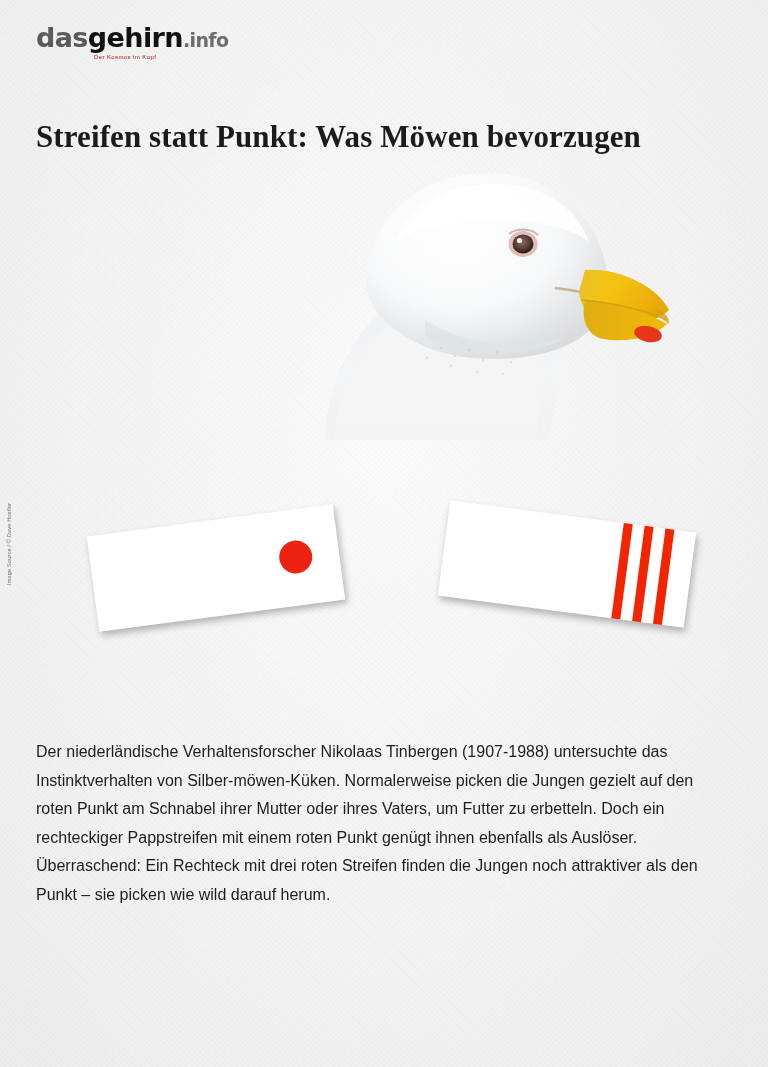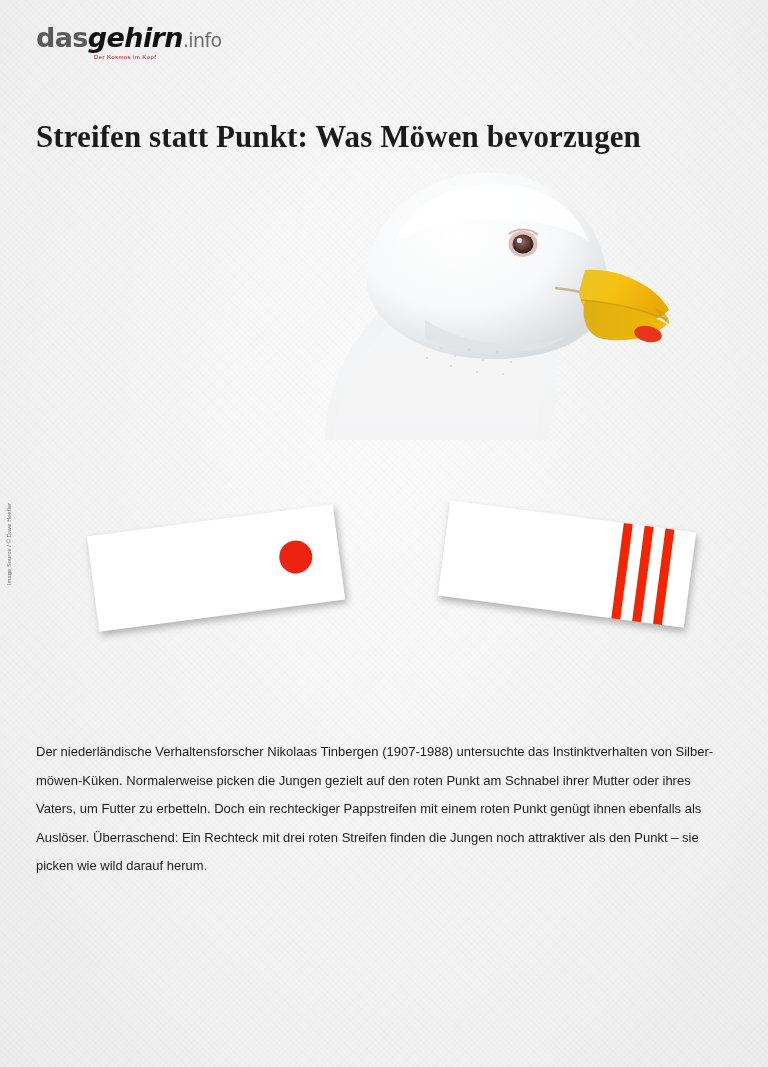--- a/index.html
+++ b/index.html
@@ -42,25 +42,24 @@
   .logo-main {
     font-family: "DejaVu Sans", sans-serif;
     font-size: 27px;
     letter-spacing: -0.6px;
     color: #5a5a5a;
     font-weight: 700;
   }
   .logo-main .bold {
     color: #111;
     font-weight: 700;
-    font-style: italic;
   }
   .logo-main .info {
     color: #6d6d6d;
-    font-weight: 400;
+    font-weight: 700;
     font-size: 19px;
   }
   .logo-sub {
     margin-top: 3px;
     font-size: 6px;
     color: #b01010;
     letter-spacing: 0.4px;
     font-family: "Liberation Sans", sans-serif;
     margin-left: 58px;
   }
@@ -140,21 +139,21 @@
     white-space: nowrap;
     letter-spacing: 0.2px;
   }
 
   
   .body-text {
     position: absolute;
     left: 36px;
     top: 738px;
     width: 680px;
-    font-size: 13px;
+    font-size: 16px;
     line-height: 28.5px;
     color: #1d1d1d;
   }
   .body-text p { margin: 0; }
 </style>
 </head>
 <body>
 
 <div class="page">
   <div class="texture"></div>

